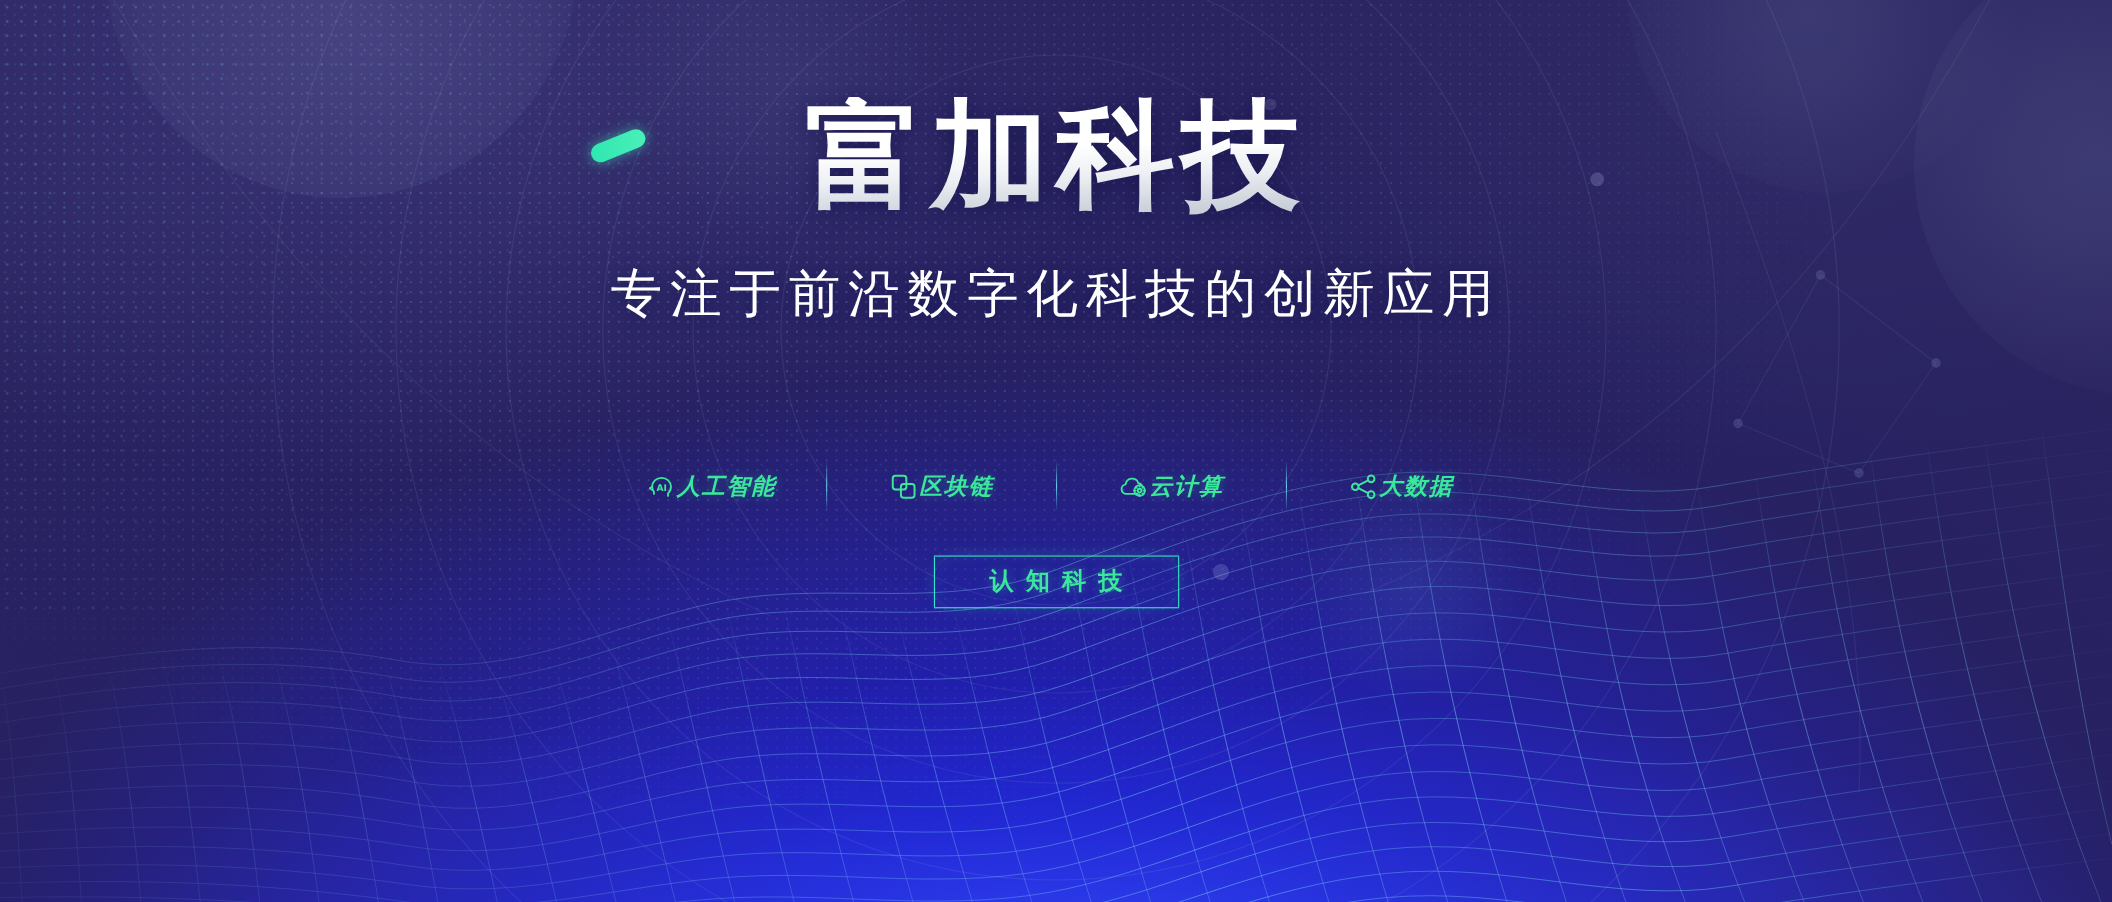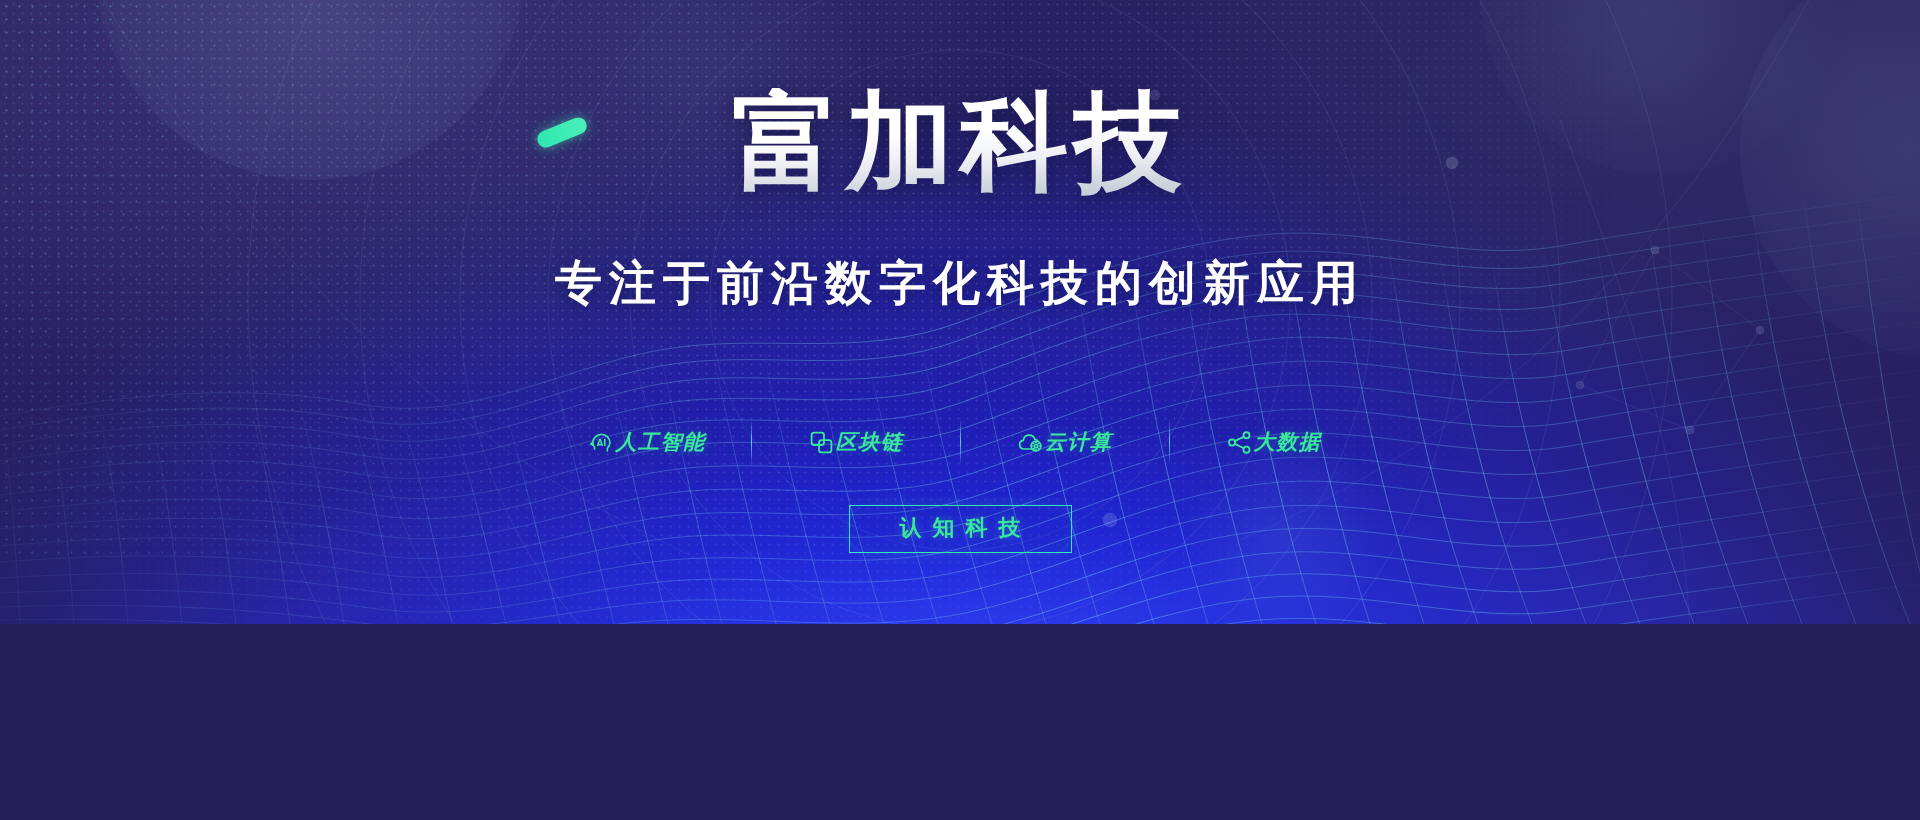--- a/index.html
+++ b/index.html
@@ -5,21 +5,21 @@
 <style>
   html,body{margin:0;padding:0;}
   body{
     width:1920px;height:820px;overflow:hidden;
     font-family:"Liberation Sans","DejaVu Sans",sans-serif;
     background:#241f56;
   }
 
   
   #hero{
-    position:relative;width:1920px;height:624px;overflow:hidden;
+    position:relative;width:1920px;height:820px;overflow:hidden;
     background:
       radial-gradient(ellipse 1100px 620px at 18% 6%,   rgba(58,52,118,.95) 0%, rgba(58,52,118,0) 62%),
       radial-gradient(ellipse 900px 560px at 86% 10%,   rgba(48,44,104,.90) 0%, rgba(48,44,104,0) 60%),
       radial-gradient(ellipse 1500px 900px at 50% 118%, #1b1ee8 0%, #1a1cc8 24%, #2320a0 45%, #272163 70%, #2a2460 100%),
       linear-gradient(170deg,#2b2660 0%,#2a2566 38%,#27217a 62%,#211fae 82%,#1a1cd8 100%);
   }
 
   
   .dots{
     position:absolute;inset:0;
@@ -85,23 +85,23 @@
     paint-order:stroke fill;
   }
   .logo-accent{
     position:absolute;left:536px;top:36px;width:52px;height:17px;
     border-radius:9px;background:linear-gradient(100deg,#2fe6b0,#4af0b8);
     transform:rotate(-22deg);
     box-shadow:0 0 12px rgba(60,235,180,.55);
   }
 
   .subtitle{
-    position:absolute;left:0;right:0;top:252px;text-align:center;
+    position:absolute;left:0;right:0;top:236px;text-align:center;
     font-family:"DejaVu Sans","Liberation Sans",sans-serif;
-    font-size:47px;font-weight:700;letter-spacing:7px;
+    font-size:47px;font-weight:400;letter-spacing:7px;
     color:#ffffff;
     text-shadow:0 2px 14px rgba(10,16,70,.55);
   }
 
   
   .features{
     position:absolute;left:0;right:0;top:419px;
     display:flex;justify-content:center;align-items:center;
   }
   .feature{

